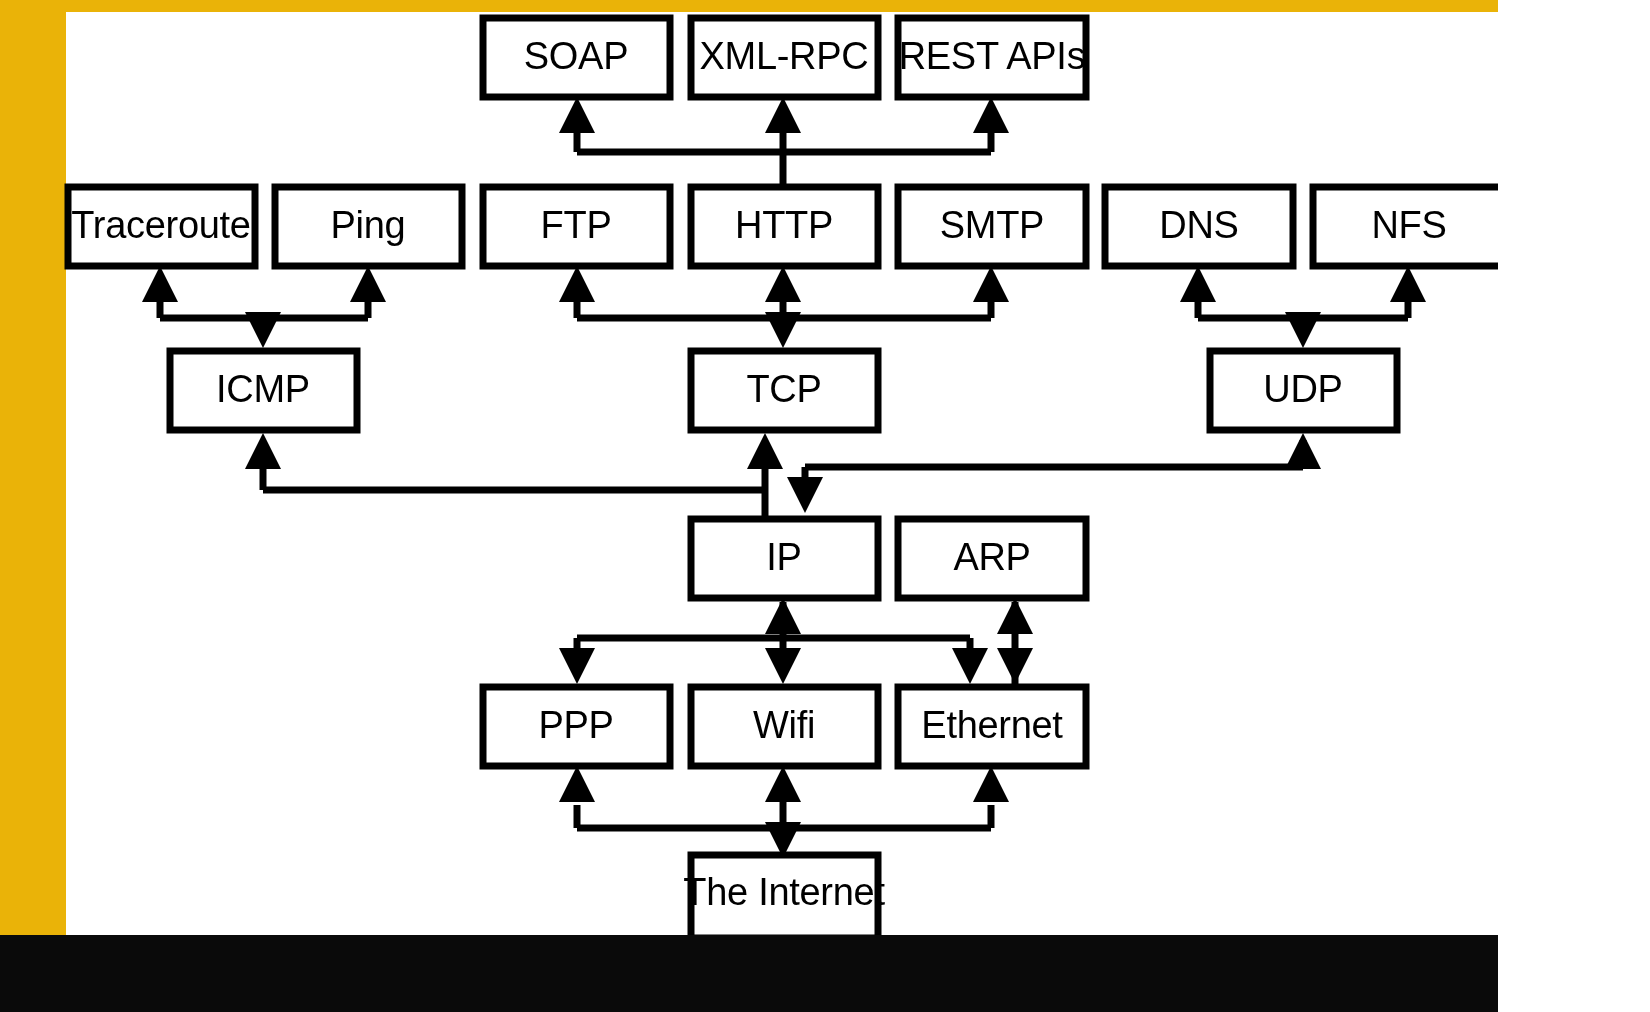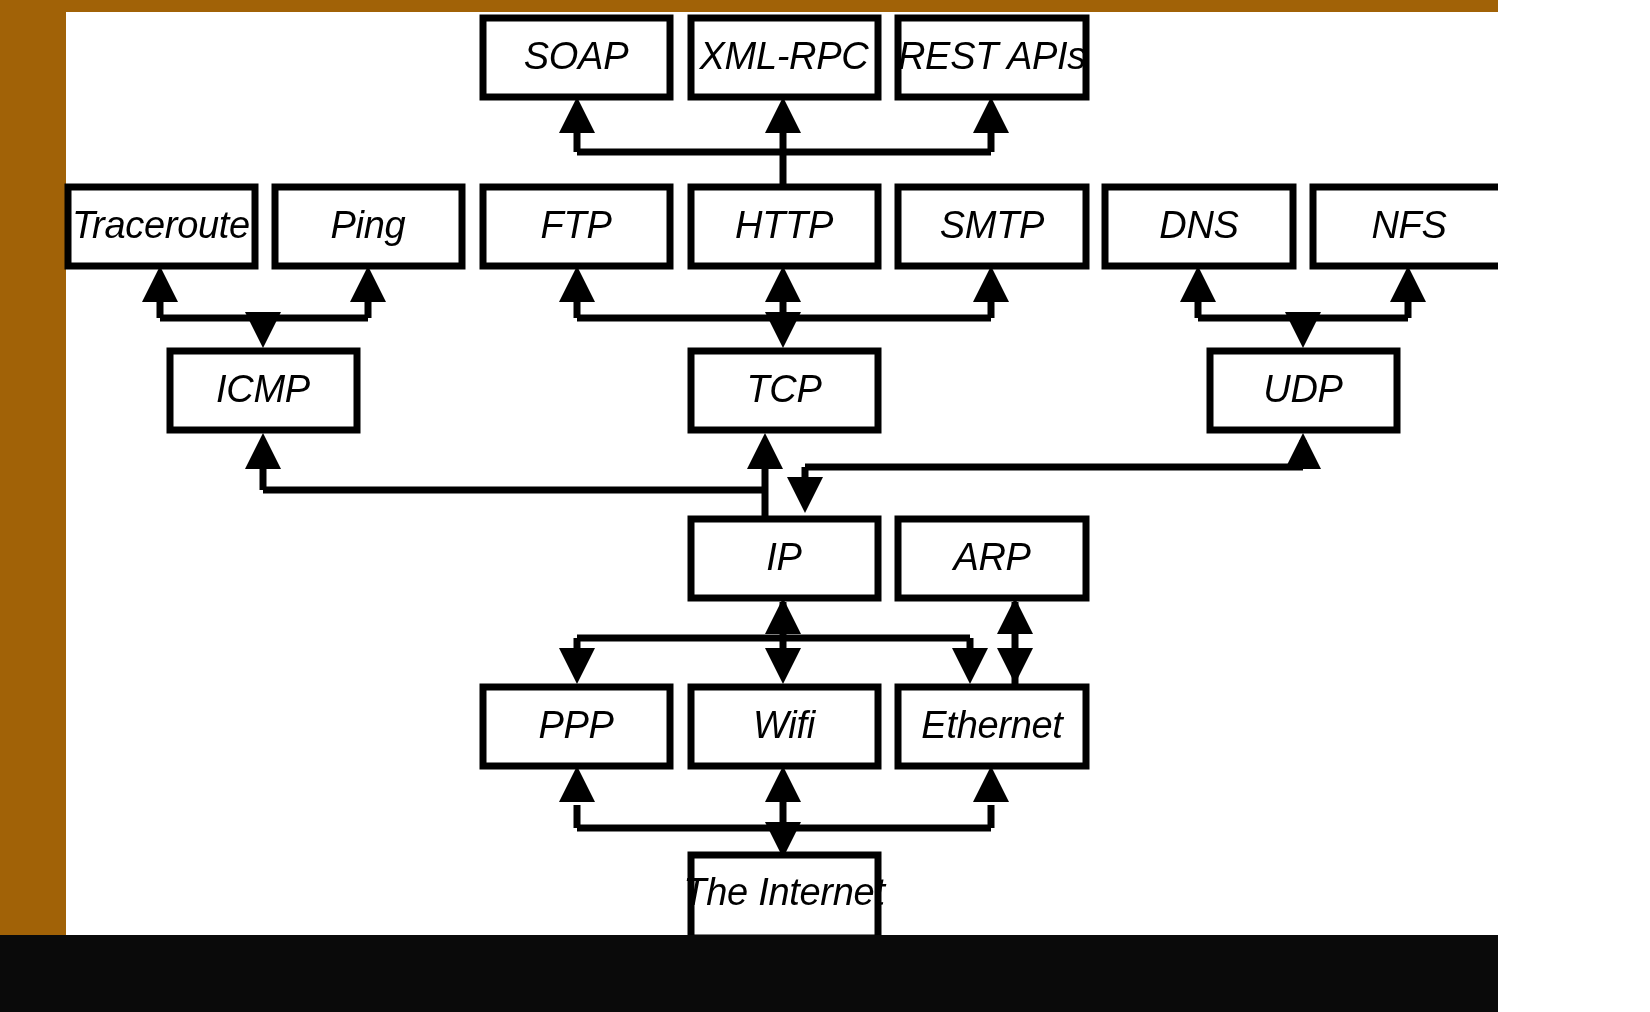--- a/index.html
+++ b/index.html
@@ -5,24 +5,23 @@
 <style>
   html, body {
     margin: 0;
     padding: 0;
     background: #ffffff;
   }
   #page {
     position: relative;
     width: 1498px;
     height: 1012px;
-    background: #a16207;
+    background: #eab308;
     overflow: hidden;
     font-family: "Liberation Sans", sans-serif;
-    font-style: italic;
   }
   #canvas {
     position: absolute;
     left: 66px;
     top: 12px;
     width: 1518px;
     height: 923px;
     background: #ffffff;
   }
   #diagram {

